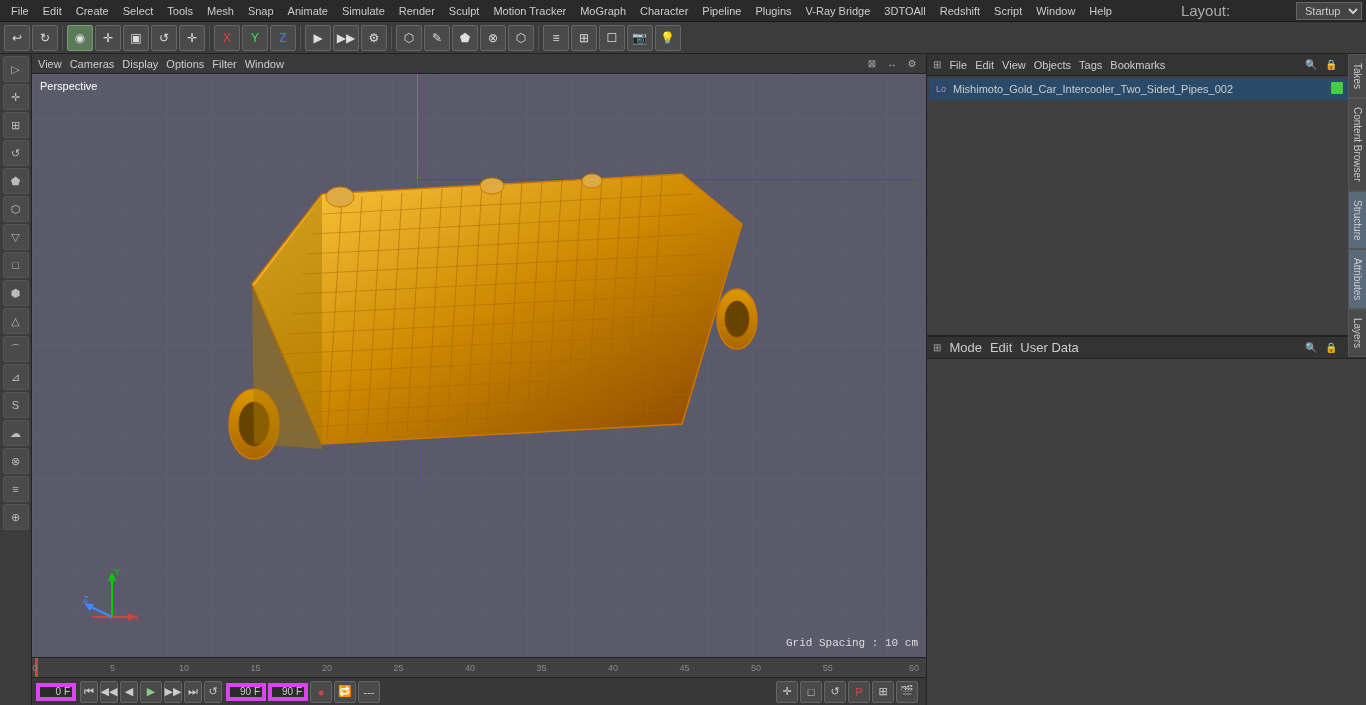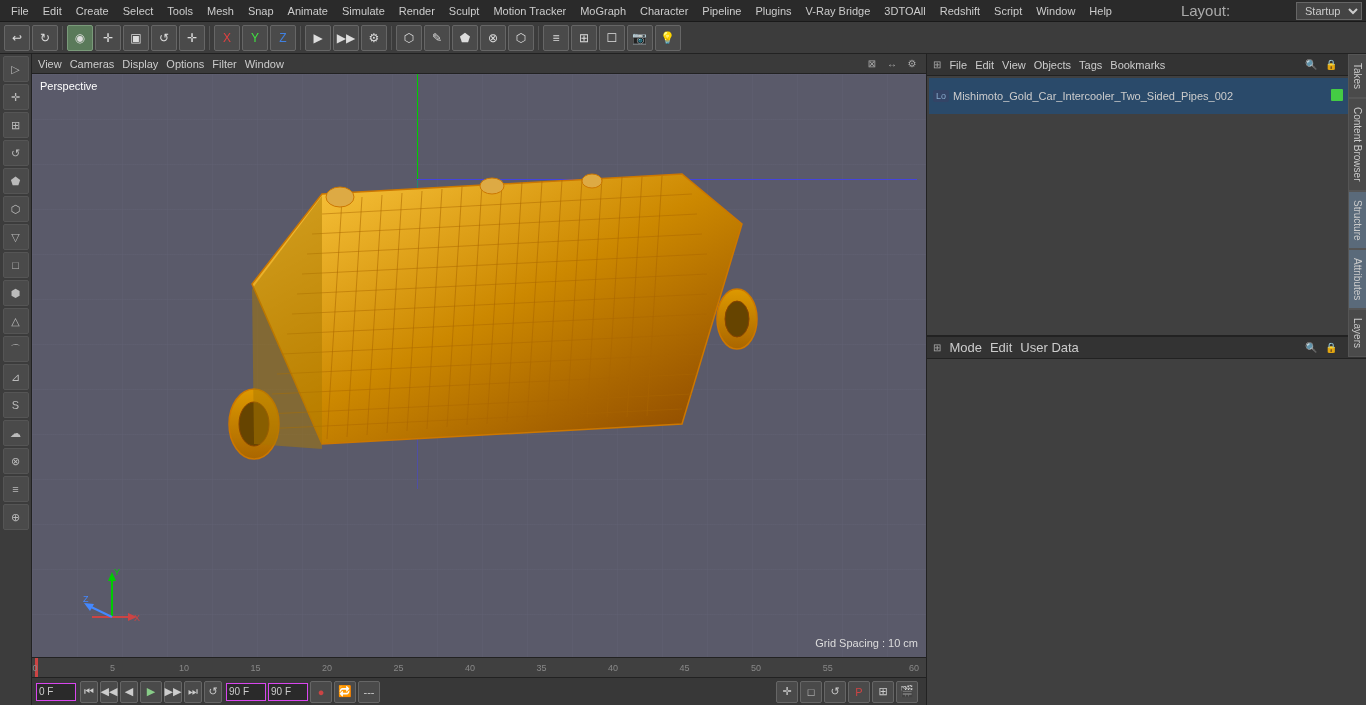--- a/index.html
+++ b/index.html
@@ -149,20 +149,21 @@
       z-index: 5;
     }
 
     .grid-spacing-label {
       position: absolute;
       bottom: 8px;
       right: 8px;
       font-size: 11px;
       color: #ddd;
       z-index: 5;
+      font-family: Liberation Mono, monospace;
     }
 
     
     #intercooler-img {
       position: absolute;
       top: 60px;
       left: 160px;
       width: 580px;
       height: 440px;
       z-index: 4;
@@ -214,21 +215,21 @@
     .obj-header-icons { margin-left: auto; display: flex; gap: 4px; }
 
     
     #obj-tree {
       flex: 1;
       background: #404040;
       padding: 2px;
       overflow-y: auto;
     }
     .obj-tree-item {
-      height: 36px;
+      height: 22px;
       display: flex;
       align-items: center;
       padding: 0 4px;
       gap: 4px;
       font-size: 11px;
       color: #ccc;
       cursor: pointer;
     }
     .obj-tree-item.selected { background: #2a4a6a; }
 
@@ -261,26 +262,26 @@
       height: 28px;
       background: #383838;
       display: flex;
       align-items: center;
       padding: 0 4px;
       gap: 2px;
       border-top: 1px solid #222;
     }
     .transport-field {
       background: #2a2a2a;
-      border: 1px solid #d946ef;
+      border: 4px solid #d946ef;
       color: #ccc;
       font-size: 10px;
       width: 40px;
       height: 18px;
-      text-align: left;
+      text-align: right;
       padding: 0 2px;
     }
     .transport-btn {
       width: 22px;
       height: 22px;
       background: #4a4a4a;
       border: 1px solid #666;
       border-radius: 2px;
       display: flex;
       align-items: center;

